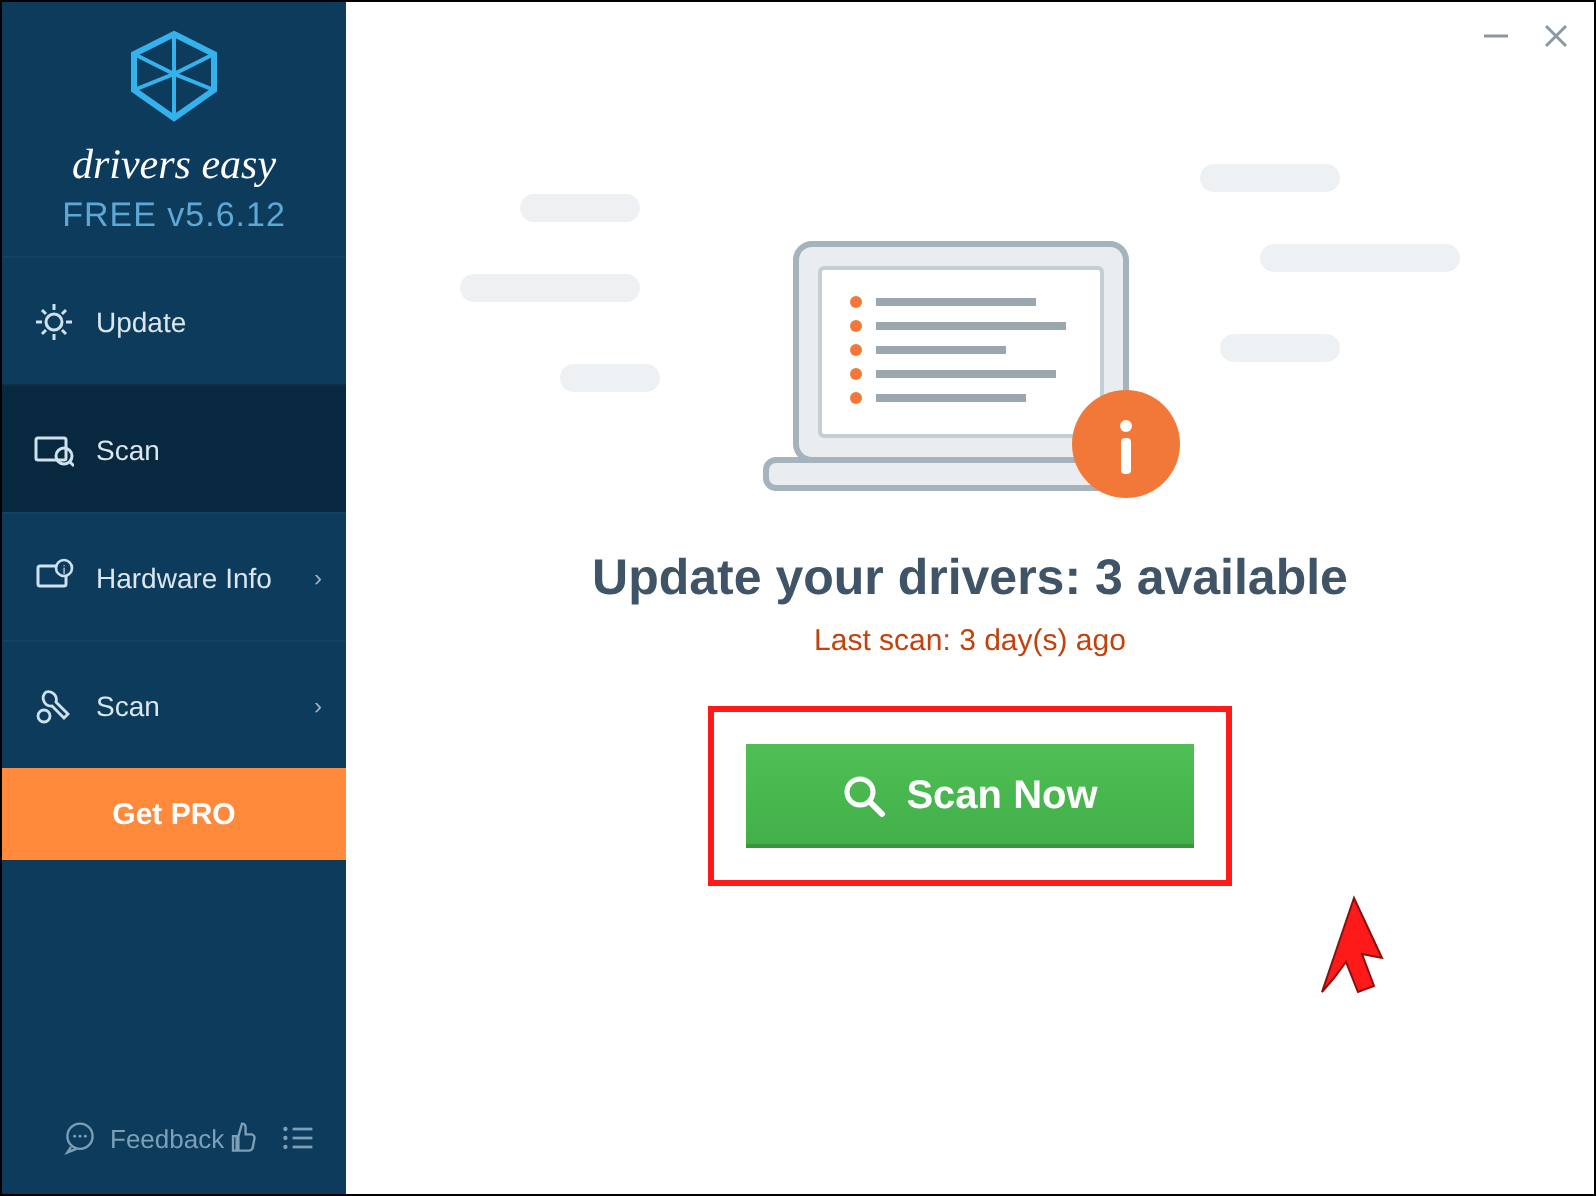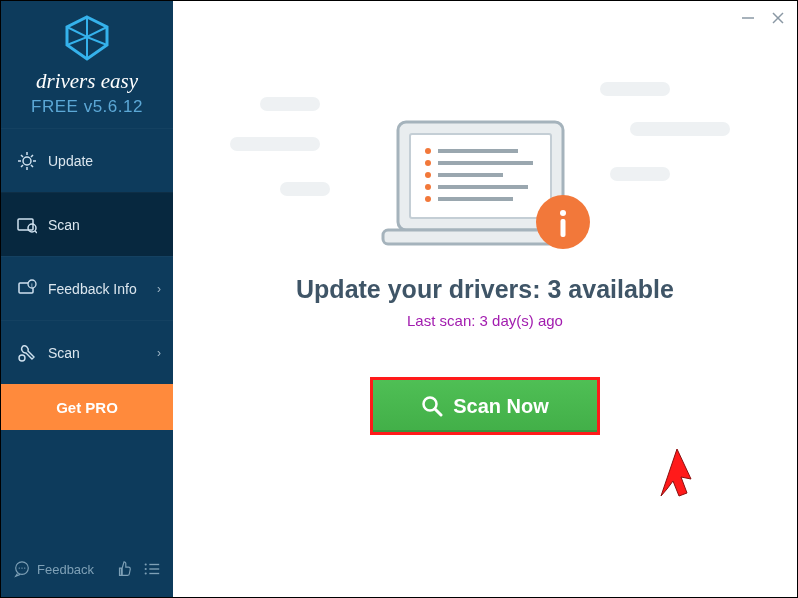--- a/index.html
+++ b/index.html
@@ -9,33 +9,33 @@
 .logo-area { height: 127px; text-align: center; padding-top: 14px; }
 .logo-svg { margin: 0 auto; }
 .brand { font-style: italic; font-size: 21px; font-family: Georgia, serif; color: #fff; margin-top: 4px; }
 .version { font-size: 17px; color: #5ca8d6; margin-top: 3px; letter-spacing: 0.5px; }
 .nav { flex: 1; }
 .nav-item { height: 64px; display: flex; align-items: center; padding-left: 15px; cursor: pointer; color: #dbe6ee; font-size: 14px; position: relative; border-top: 1px solid rgba(255,255,255,0.03); }
 .nav-item.active { background: #07283f; }
 .nav-item .icon { width: 22px; height: 22px; margin-right: 10px; display: flex; align-items: center; justify-content: center; }
 .nav-item .chev { position: absolute; right: 12px; color: #9fb6c7; font-size: 12px; }
 .get-pro { background: #ff8a3c; color: #fff; height: 46px; display: flex; align-items: center; justify-content: center; font-weight: bold; font-size: 15px; cursor: pointer; }
-.bottom-bar { height: 56px; display: flex; align-items: center; padding: 0 12px; color: #7ea0b6; font-size: 13px; justify-content: space-between; }
+.bottom-bar { height: 56px; display: flex; align-items: center; padding: 0 30px; color: #7ea0b6; font-size: 13px; justify-content: space-between; }
 .bottom-bar .fb { display: flex; align-items: center; gap: 6px; cursor: pointer; }
 .bottom-bar .right-icons { display: flex; gap: 10px; }
 .main { flex: 1; background: #fff; position: relative; }
 .titlebar { position: absolute; top: 8px; right: 10px; display: flex; gap: 12px; }
 .tbtn { width: 18px; height: 18px; cursor: pointer; color: #8a98a4; display: flex; align-items: center; justify-content: center; }
 .content { width: 100%; height: 100%; display: flex; flex-direction: column; align-items: center; }
 .illustration { margin-top: 86px; position: relative; width: 270px; height: 170px; }
 .cloud { position: absolute; background: #eef1f3; border-radius: 20px; height: 14px; }
 .laptop { position: absolute; left: 28px; top: 30px; }
 .headline { margin-top: 18px; font-size: 25px; color: #3f5567; font-weight: 700; }
-.subline { margin-top: 8px; font-size: 15px; color: #a21caf; }
-.scan-wrap { margin-top: 48px; border: 3px solid #ff1a1a; padding: 0; }
+.subline { margin-top: 8px; font-size: 15px; color: #c2410c; }
+.scan-wrap { margin-top: 24px; border: 3px solid #ff1a1a; padding: 16px; }
 .scan-btn { background: linear-gradient(#4fbf55, #42af48); width: 224px; height: 52px; color: #fff; display: flex; align-items: center; justify-content: center; font-size: 20px; font-weight: 600; cursor: pointer; border: none; gap: 10px; box-shadow: inset 0 -2px 0 rgba(0,0,0,0.15); }
 .cursor-arrow { position: absolute; left: 478px; top: 440px; pointer-events: none; }
 </style>
 </head>
 <body>
 
 <div class="window">
   <div class="sidebar">
     <div class="logo-area">
       <svg class="logo-svg" width="50" height="46" viewBox="0 0 50 46">
@@ -66,21 +66,21 @@
         <span>Scan</span>
       </div>
       <div class="nav-item">
         <span class="icon">
           <svg width="20" height="20" viewBox="0 0 20 20">
               <rect x="2" y="4" width="14" height="10" rx="1" fill="none" stroke="#cfe1ef" stroke-width="1.5"></rect>
               <circle cx="15" cy="5" r="4" fill="#0d3b5c" stroke="#cfe1ef" stroke-width="1.3"></circle>
               <text x="15" y="8" font-size="6" fill="#cfe1ef" text-anchor="middle">i</text>
             </svg>
         </span>
-        <span>Feedback Info</span>
+        <span>Hardware Info</span>
         <span class="chev">›</span>
       </div>
       <div class="nav-item">
         <span class="icon">
           <svg width="20" height="20" viewBox="0 0 20 20">
               <path d="M6 3a4 4 0 0 0 3 7l6 6 2-2-6-6a4 4 0 0 0-5-5z" fill="none" stroke="#cfe1ef" stroke-width="1.4"></path>
               <circle cx="5" cy="15" r="3" fill="none" stroke="#cfe1ef" stroke-width="1.4"></circle>
             </svg>
         </span>
         <span>Scan</span>

